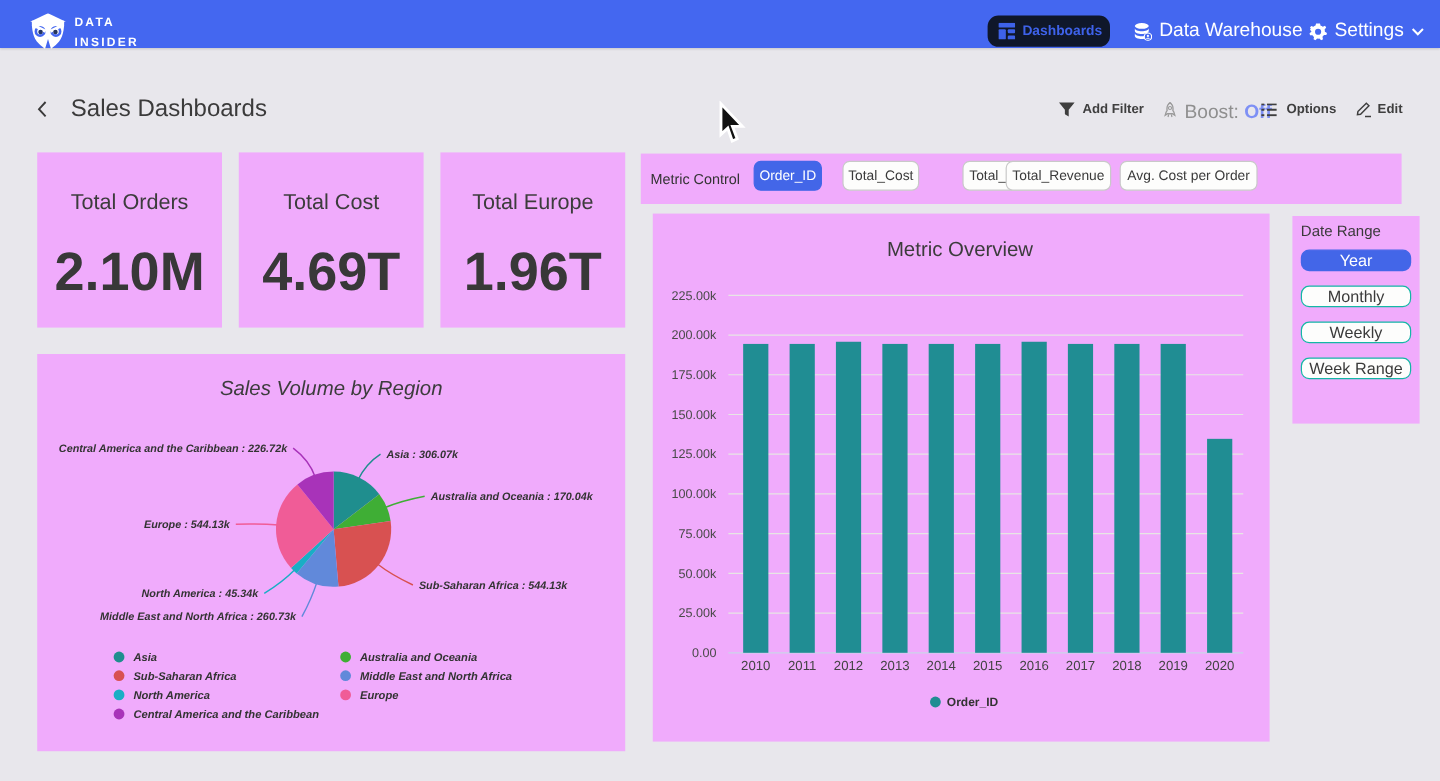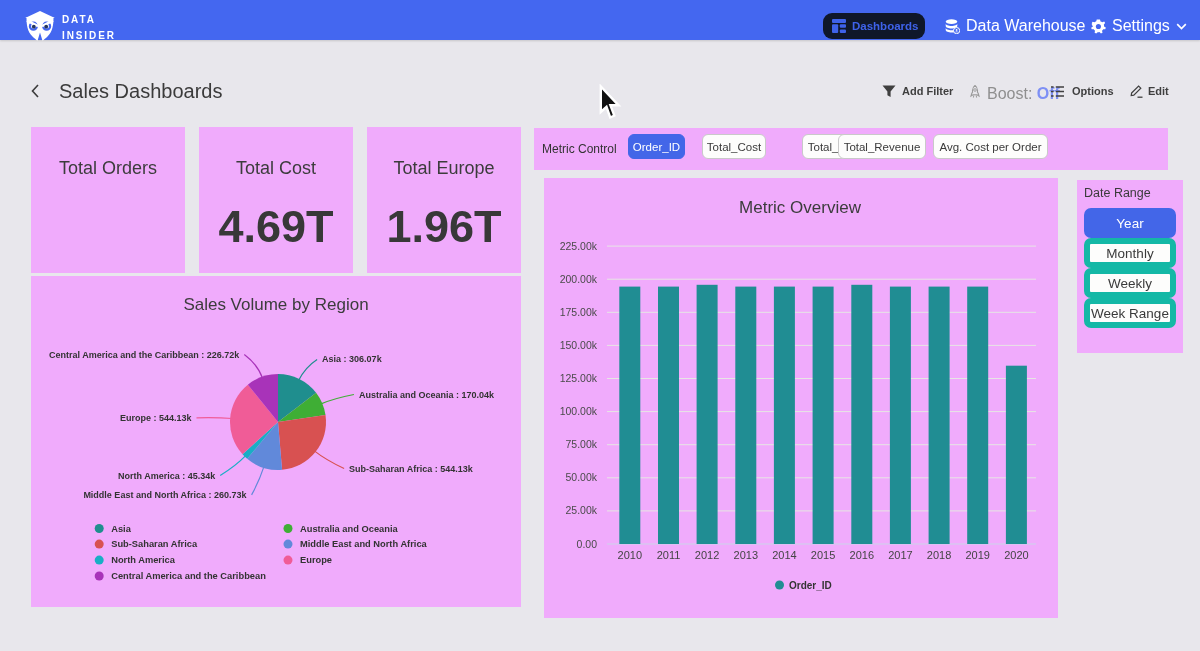--- a/index.html
+++ b/index.html
@@ -25,25 +25,25 @@
 
 
 #metricbar { left:534px; top:128px; width:634px; height:42px; }
 #metricbar .lab { position:absolute; left:8px; top:0; height:42px; display:flex; align-items:center; font-size:12px; color:#333; }
 .mbtn { position:absolute; top:6px; height:25px; border:1px solid #c9c9c9; border-radius:6px; background:#fdfdfc; color:#3a3a3a; font-size:11.5px; display:flex; align-items:center; justify-content:center; white-space:nowrap; }
 .mbtn.sel { background:#4366e8; border-color:#4366e8; color:#fff; }
 
 
 #datecard { left:1061px; top:180px; width:106px; height:173px;margin-left:16px; }
 #datecard .lab { position:absolute; left:7px; top:6px; font-size:12.5px; color:#3a3a3a; }
-.dbtn { position:absolute; left:7px; width:92px; height:30px; border:6px solid #14b8a6; border-radius:7px; background:#fdfdfc; color:#3a3a3a; font-size:13.5px; display:flex; align-items:center; justify-content:center; }
+.dbtn { position:absolute; left:7px; width:92px; height:18px; border:1px solid #14b8a6; border-radius:7px; background:#fdfdfc; color:#3a3a3a; font-size:13.5px; display:flex; align-items:center; justify-content:center; }
 .dbtn.sel { background:#4366e8; border-color:#4366e8; color:#fff; }
 
 
-#piecard { left:31px; top:276px; width:490px; height:331px; }
+#piecard { left:31px; top:295px; width:490px; height:331px;font-style:italic; }
 #barcard { left:544px; top:178px; width:514px; height:440px;text-decoration:underline; }
 </style>
 </head>
 <body>
 
 <div id="header">
   <svg class="abs" style="left:25px; top:11px;" width="30" height="31" viewBox="0 0 29 31">
     <path d="M1 6.2 C1 13.5 1.8 20.5 7 25.5 C8.6 27 10.6 28.8 12 29.8 L14.5 21.5 L17 29.8 C18.4 28.8 20.4 27 22 25.5 C27.2 20.5 28 13.5 28 6.2 Z" fill="#ffffff"></path>
     <circle cx="7.9" cy="15.2" r="3.5" fill="none" stroke="#4467f0" stroke-width="2.2"></circle>
     <circle cx="21.1" cy="15.2" r="3.5" fill="none" stroke="#4467f0" stroke-width="2.2"></circle>
@@ -122,20 +122,21 @@
   <path d="M7.5 12.2 L12.5 12.2" stroke="#3f3f3f" stroke-width="1.3"></path>
 </svg>
 <div class="tool" style="left:1148px;text-align:center;">Edit</div>
 
 <svg class="abs" style="left:597px; top:84px; z-index:50;" width="27" height="38" viewBox="0 0 27 38">
   <path d="M3.8 2.5 L3.8 28 L9.5 22.8 L13.2 33.5 L17.3 31.7 L13.4 21.3 L21.6 21.3 Z" fill="#111" stroke="#fff" stroke-width="2.4"></path>
 </svg>
 
 <div class="card stat" style="left:31px;">
     <div class="t">Total Orders</div>
+    <div class="v">2.10M</div>
   </div>
 <div class="card stat" style="left:199px;">
     <div class="t">Total Cost</div>
     <div class="v">4.69T</div>
   </div>
 <div class="card stat" style="left:367px;">
     <div class="t">Total Europe</div>
     <div class="v">1.96T</div>
   </div>
 

